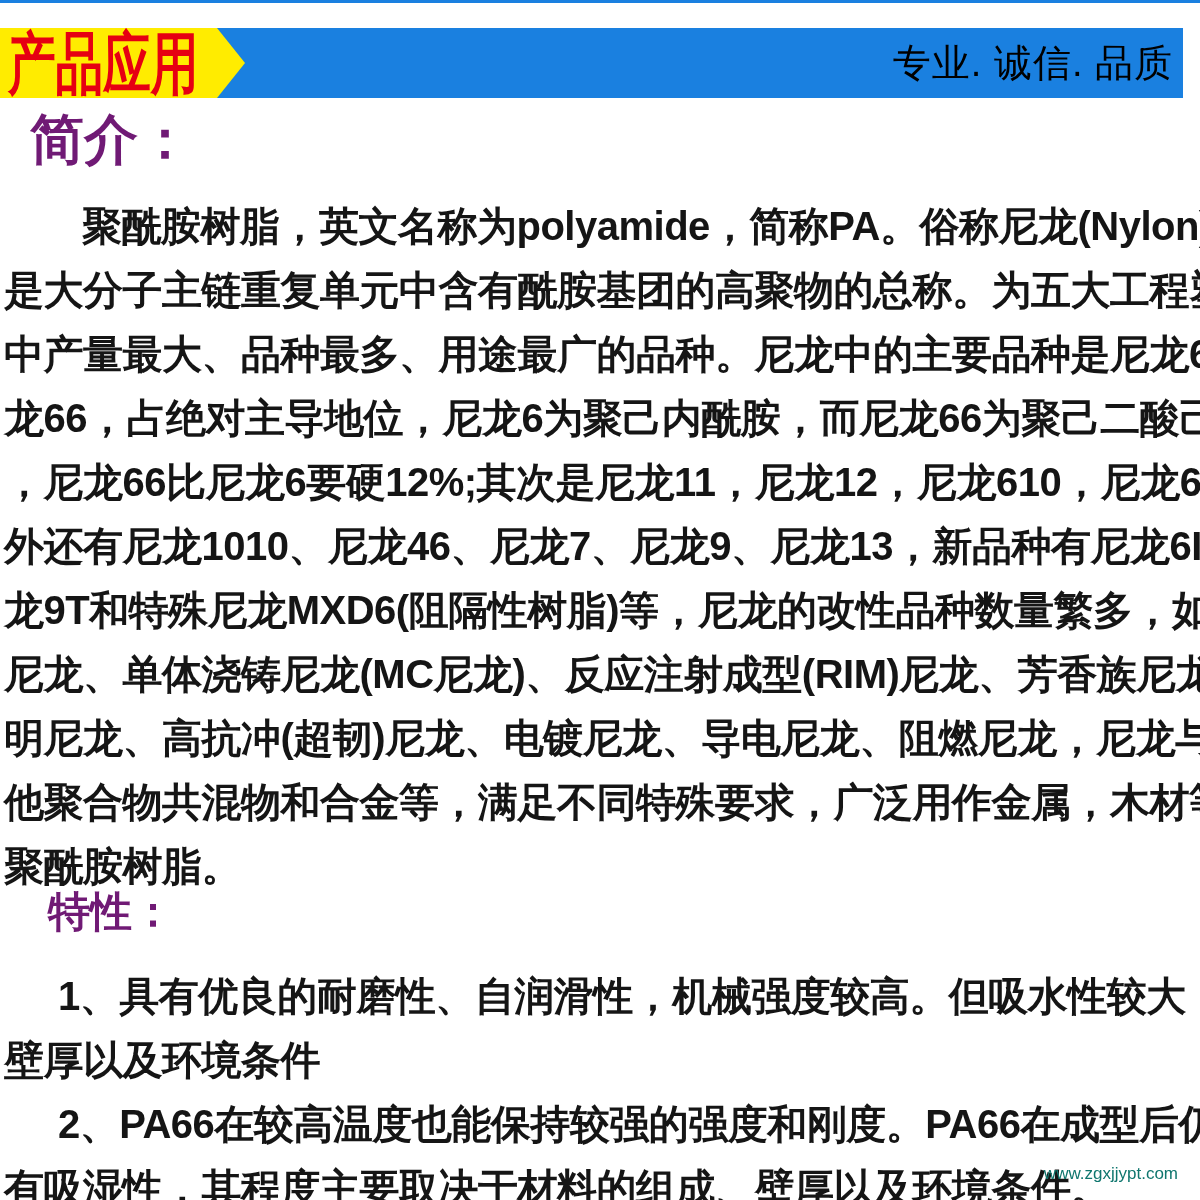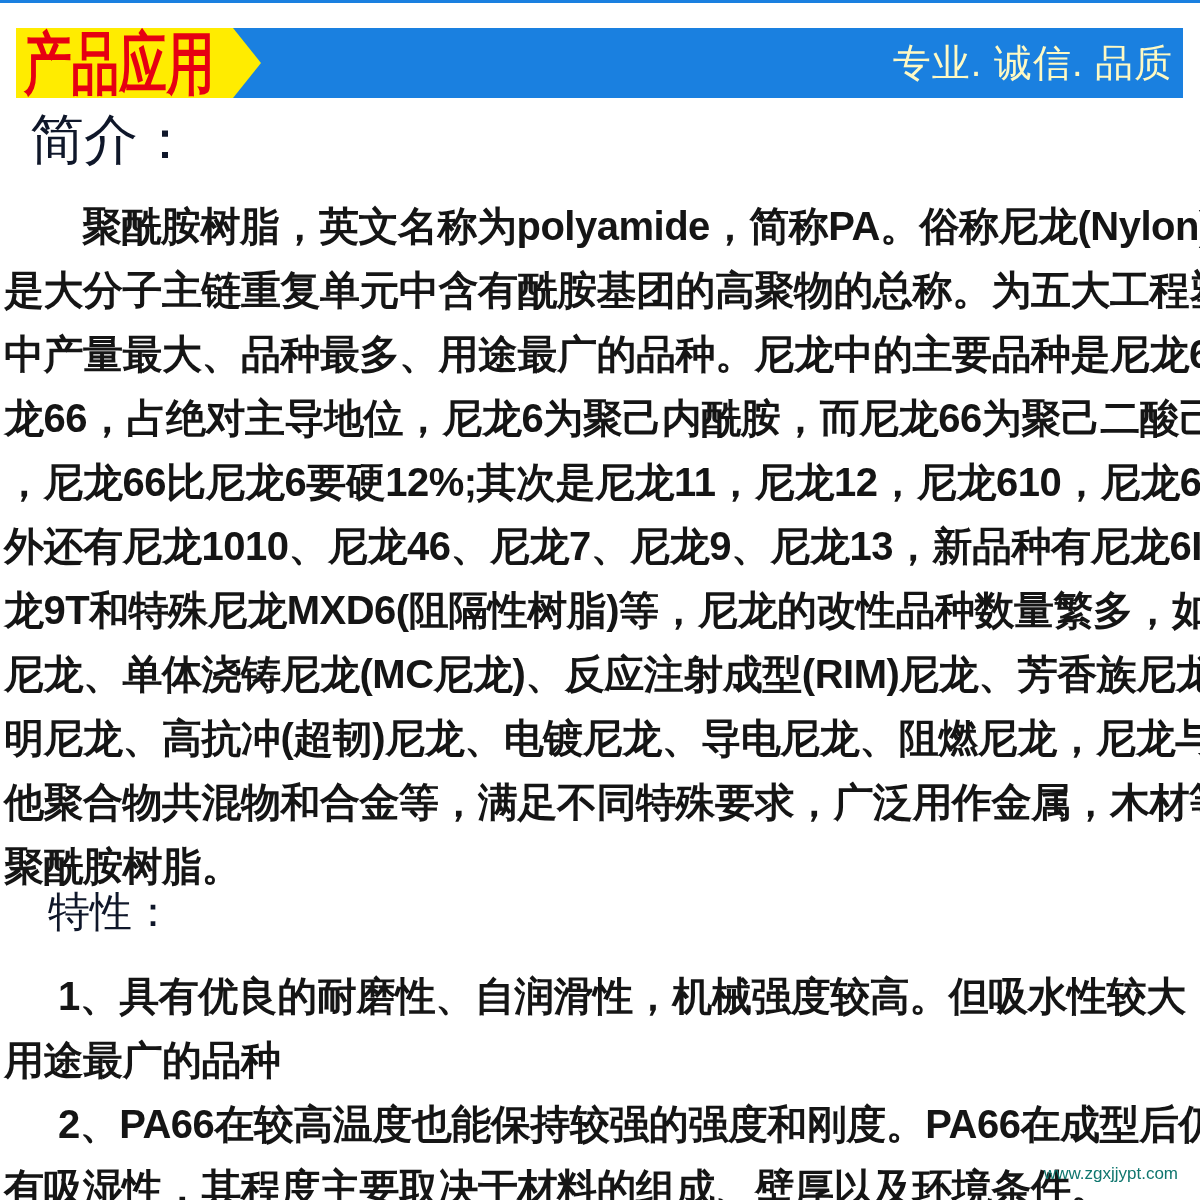--- a/index.html
+++ b/index.html
@@ -7,30 +7,30 @@
     position:relative;width:1200px;height:1200px;background:#ffffff;
     overflow:hidden;font-family:"Liberation Sans","DejaVu Sans",sans-serif;
   }
   .top-line{position:absolute;top:0;left:0;width:1200px;height:3px;background:#1a80e0;}
   .banner{position:absolute;top:28px;left:0;width:1183px;height:70px;}
   .banner-blue{
     position:absolute;left:180px;top:0;width:1003px;height:70px;background:#1a80e0;
     display:flex;align-items:center;justify-content:flex-end;
     padding-right:10px;box-sizing:border-box;
   }
-  .slogan{color:#fef9c3;font-size:38px;letter-spacing:1px;white-space:nowrap;}
+  .slogan{color:#000000;font-size:38px;letter-spacing:1px;white-space:nowrap;}
   .banner-yellow{
-    position:absolute;left:16px;top:0;width:245px;height:70px;background:#ffec00;
+    position:absolute;left:0;top:0;width:245px;height:70px;background:#ffec00;
     clip-path:polygon(0 0,217px 0,245px 35px,217px 70px,0 70px);
   }
   .banner-title{
     position:absolute;left:8px;top:-2px;font-size:68px;line-height:74px;font-weight:bold;
     color:#e60012;transform:scaleX(0.70);transform-origin:left top;white-space:nowrap;
   }
-  .sec-heading{position:absolute;margin:0;font-weight:normal;color:#0f172a;white-space:nowrap;}
+  .sec-heading{position:absolute;margin:0;font-weight:bold;color:#701a75;white-space:nowrap;}
   .intro-heading{left:30px;top:104px;font-size:54px;}
   .features-heading{left:48px;top:884px;font-size:42px;}
   .body-text{
     position:absolute;left:4px;width:1194px;font-size:40px;line-height:64px;
     color:#151515;font-weight:600;letter-spacing:-0.5px;
   }
   .body-text .line{white-space:nowrap;}
   .intro-text{top:194px;}
   .features-text{top:964px;}
   .indent-2em{text-indent:78px;}
@@ -69,20 +69,20 @@
     <div class="line">尼龙、单体浇铸尼龙(MC尼龙)、反应注射成型(RIM)尼龙、芳香族尼龙、透</div>
     <div class="line">明尼龙、高抗冲(超韧)尼龙、电镀尼龙、导电尼龙、阻燃尼龙，尼龙与其</div>
     <div class="line">他聚合物共混物和合金等，满足不同特殊要求，广泛用作金属，木材等传</div>
     <div class="line">聚酰胺树脂。</div>
   </div>
 
   <h2 class="sec-heading features-heading">特性：</h2>
 
   <div class="body-text features-text">
     <div class="line indent-1em">1、具有优良的耐磨性、自润滑性，机械强度较高。但吸水性较大，因</div>
-    <div class="line">用途最广的品种</div>
+    <div class="line">壁厚以及环境条件</div>
     <div class="line indent-1em">2、PA66在较高温度也能保持较强的强度和刚度。PA66在成型后仍然具</div>
     <div class="line">有吸湿性，其程度主要取决于材料的组成、壁厚以及环境条件。</div>
   </div>
 
   <div class="watermark">www.zgxjjypt.com</div>
 
 </div>
 
 </body></html>

